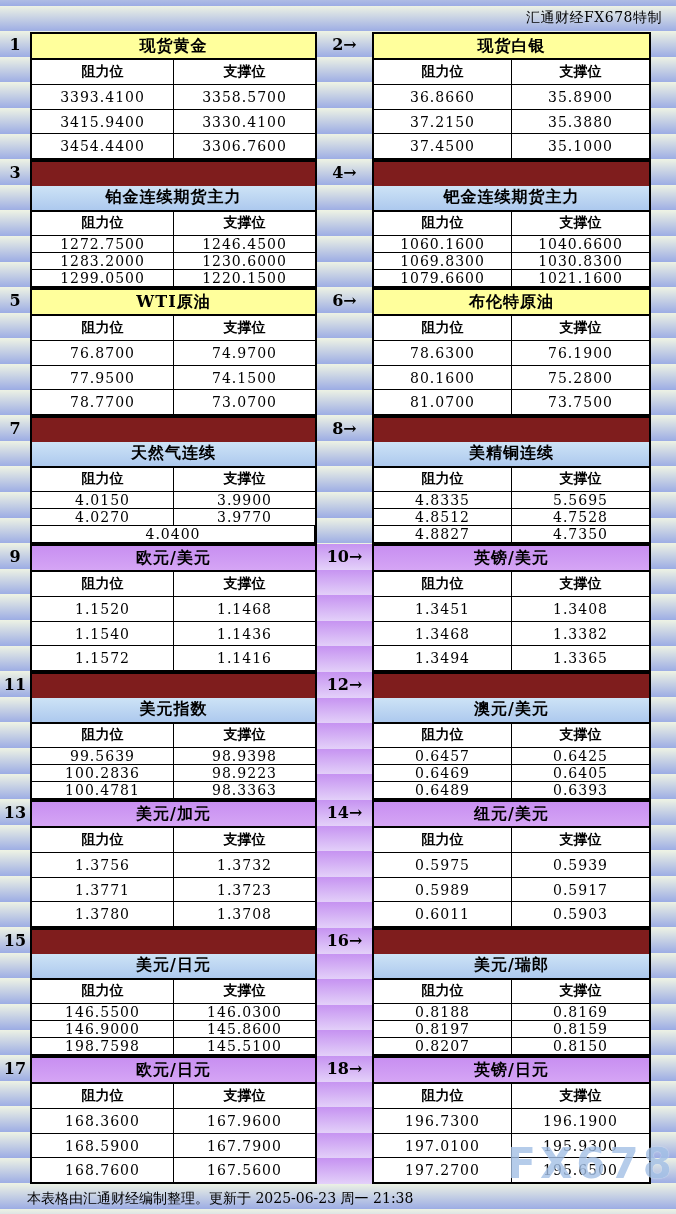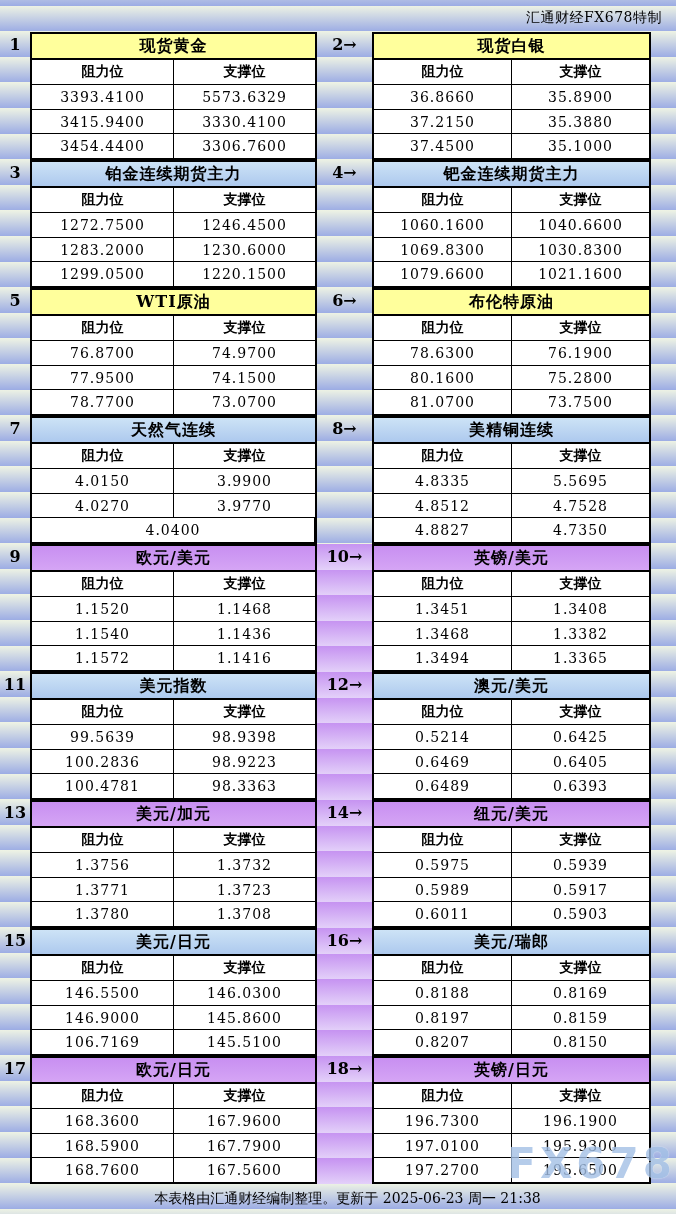--- a/index.html
+++ b/index.html
@@ -34,40 +34,40 @@
   .secbox{
     box-sizing:border-box; border:2px solid #000; background:#7f1d1d;
     display:flex; flex-direction:column; height:128px;
   }
   .sec-title{
     height:26px; box-sizing:border-box; border-bottom:2px solid #000;
     display:flex; align-items:center; justify-content:center;
     font-weight:bold; font-size:16px; letter-spacing:1px;
   }
   .style-yellow .sec-title{background:var(--hy,#ffff9c);}
-  .style-blue   .sec-title{background:linear-gradient(180deg, var(--hb1,#cde3f6), var(--hb2,#adc9ee));}
+  .style-blue   .sec-title{background:linear-gradient(180deg, var(--hb1,#cde3f6), var(--hb2,#adc9ee));margin-top:24px;}
   .style-purple .sec-title{background:linear-gradient(180deg, var(--hp1,#c88ff1), var(--hp2,#d5a5f5));}
   .sec-cols{
     height:25px; box-sizing:border-box; border-bottom:1px solid #000; display:flex;
   }
   .colhead{
     flex:1; display:flex; align-items:center; justify-content:center;
     font-weight:bold; font-size:14px; background:#fff;
   }
   .colhead:first-child{border-right:1px solid #000;}
   .sec-row{flex:1; display:flex; box-sizing:border-box; border-bottom:1px solid #000;}
   .sec-row:last-child{border-bottom:none;}
   .cell{
     flex:1; display:flex; align-items:center; justify-content:center;
     font-size:14px; letter-spacing:1px; background:#fff;
   }
   .cell:first-child{border-right:1px solid #000;}
   .footer{
     position:relative; z-index:1; height:30px; box-sizing:border-box;
-    display:flex; justify-content:center; align-items:flex-start;
+    display:flex; justify-content:flex-start; align-items:flex-start;
     padding:6px 8px 0 27px; font-size:14px;
   }
   .watermark{
     position:absolute; right:0px; bottom:26px; z-index:2; pointer-events:none;
     font-family:"DejaVu Sans", sans-serif; font-weight:bold; font-size:42px;
     letter-spacing:4px; color:var(--wm,#a3c0e6); opacity:0.8;
     text-shadow:0 0 1px rgba(255,255,255,0.9);
   }
 </style>
 </head>
@@ -84,21 +84,21 @@
           <div class="numlabel">1</div>
         </div>
         <div class="secbox style-yellow">
           <div class="sec-title">现货黄金</div>
           <div class="sec-cols">
             <div class="colhead">阻力位</div>
             <div class="colhead">支撑位</div>
           </div>
           <div class="sec-row">
             <div class="cell">3393.4100</div>
-            <div class="cell">5573.6329</div>
+            <div class="cell">3358.5700</div>
           </div>
           <div class="sec-row">
             <div class="cell">3415.9400</div>
             <div class="cell">3330.4100</div>
           </div>
           <div class="sec-row">
             <div class="cell">3454.4400</div>
             <div class="cell">3306.7600</div>
           </div>
         </div>
@@ -339,21 +339,21 @@
         <div class="strip purple">
           <div class="numlabel">12→</div>
         </div>
         <div class="secbox style-blue">
           <div class="sec-title">澳元/美元</div>
           <div class="sec-cols">
             <div class="colhead">阻力位</div>
             <div class="colhead">支撑位</div>
           </div>
           <div class="sec-row">
-            <div class="cell">0.5214</div>
+            <div class="cell">0.6457</div>
             <div class="cell">0.6425</div>
           </div>
           <div class="sec-row">
             <div class="cell">0.6469</div>
             <div class="cell">0.6405</div>
           </div>
           <div class="sec-row">
             <div class="cell">0.6489</div>
             <div class="cell">0.6393</div>
           </div>
@@ -419,21 +419,21 @@
           </div>
           <div class="sec-row">
             <div class="cell">146.5500</div>
             <div class="cell">146.0300</div>
           </div>
           <div class="sec-row">
             <div class="cell">146.9000</div>
             <div class="cell">145.8600</div>
           </div>
           <div class="sec-row">
-            <div class="cell">106.7169</div>
+            <div class="cell">198.7598</div>
             <div class="cell">145.5100</div>
           </div>
         </div>
         <div class="strip purple">
           <div class="numlabel">16→</div>
         </div>
         <div class="secbox style-blue">
           <div class="sec-title">美元/瑞郎</div>
           <div class="sec-cols">
             <div class="colhead">阻力位</div>

